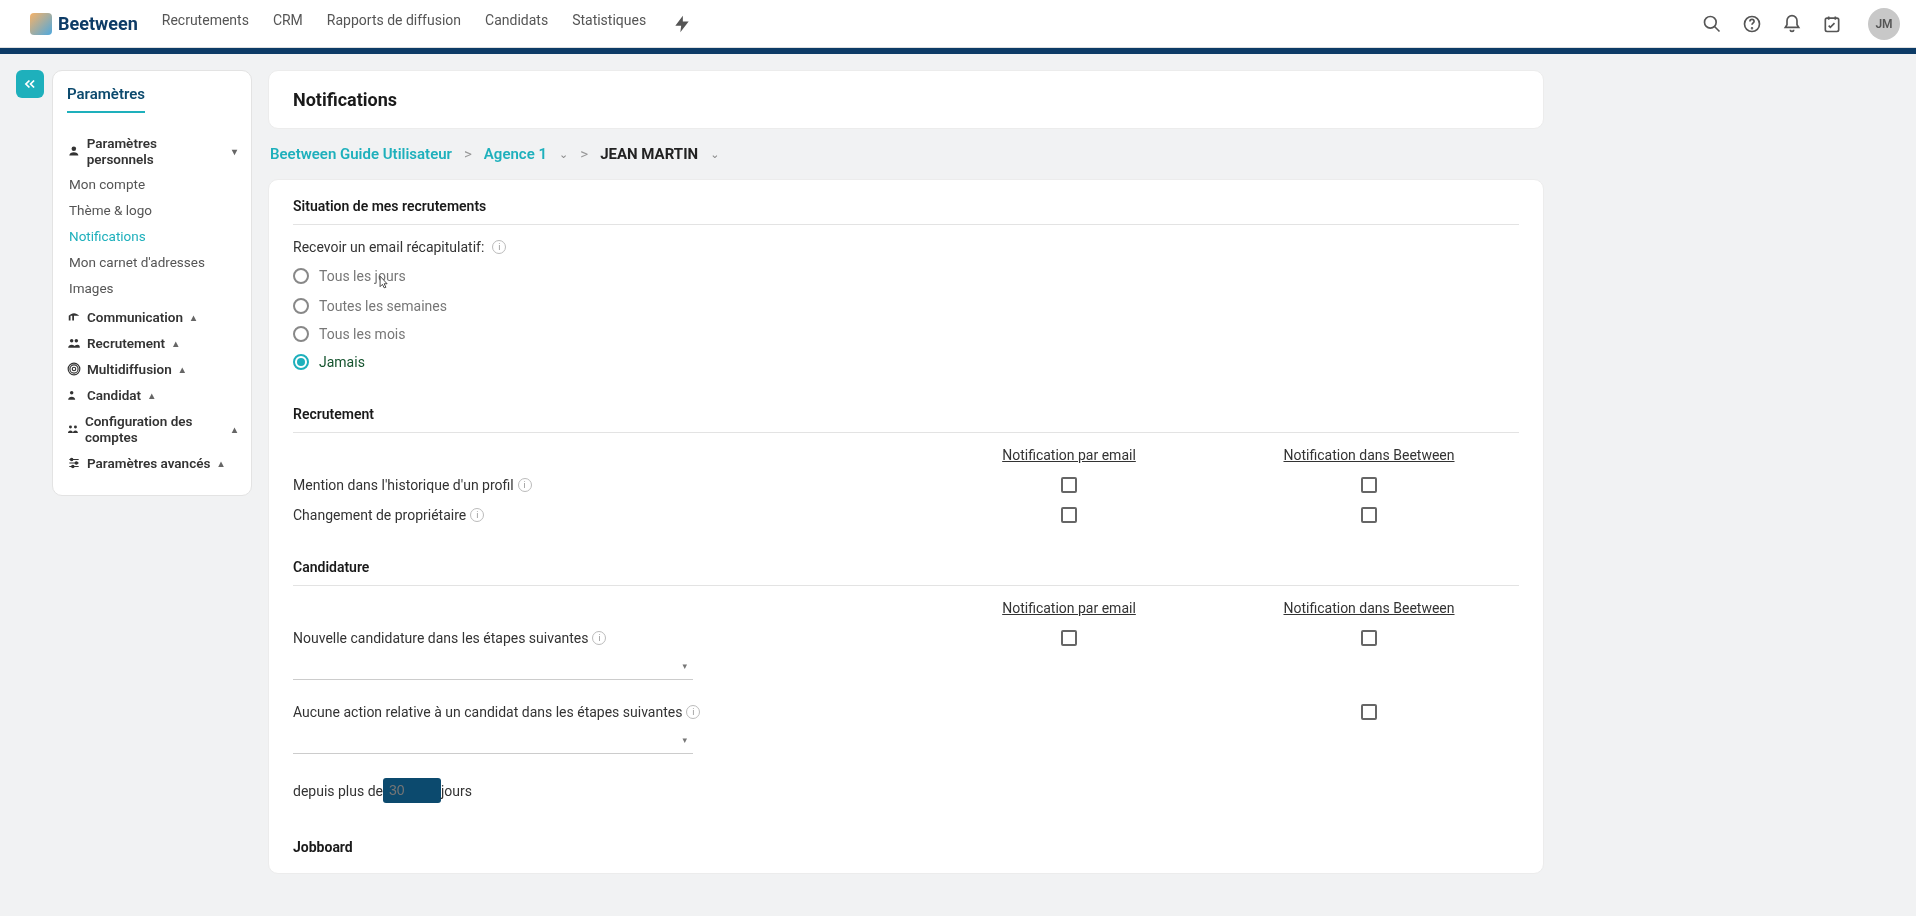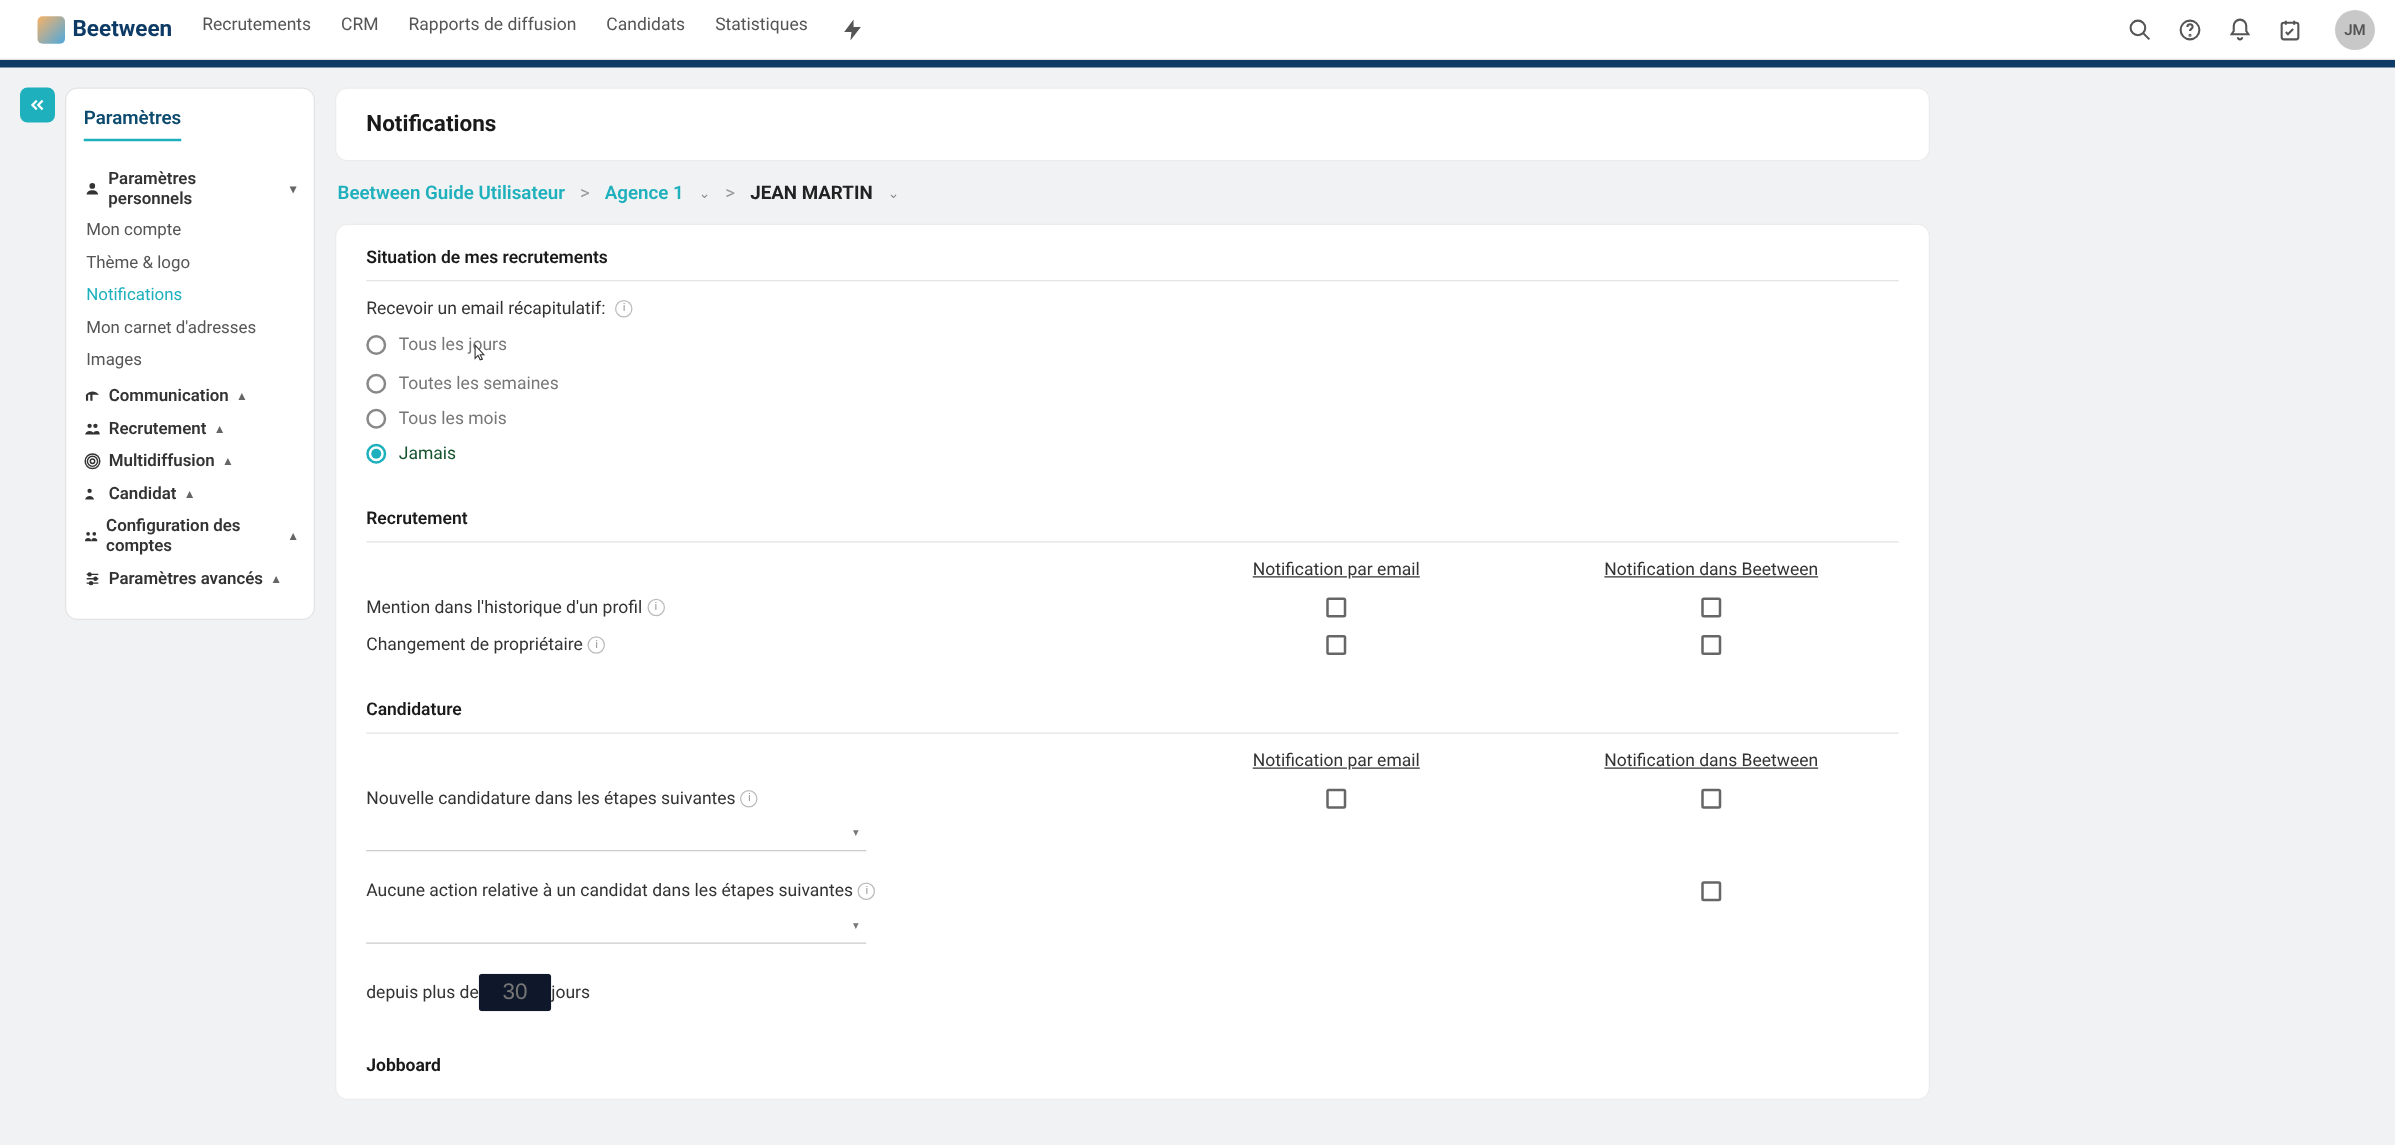--- a/index.html
+++ b/index.html
@@ -131,22 +131,22 @@
     }
     .dropdown {
       width:400px; border-bottom:1px solid #ccc; height:28px;
       display:flex; align-items:center; justify-content:flex-end;
       padding-right:6px; cursor:pointer; margin-top:6px;
     }
     .dropdown .tri { font-size:9px; color:#777;}
     .days-row { display:flex; align-items:center; gap:0; margin-top:24px; color:#333;}
     .days-input {
       width:58px; border:none; border-bottom:1px solid transparent;
-      background:#0f172a; padding:4px 6px; color:#aaa; font-size:18px;
-      text-align:center; border-radius:3px;
+      background:#0c4a6e; padding:4px 6px; color:#aaa; font-size:14px;
+      text-align:left; border-radius:3px;
     }
     .svg-ico { width:20px; height:20px; stroke:#555; stroke-width:2; fill:none; }
   </style>
 </head>
 <body>
 
 <div class="topnav">
   <div class="logo">
     <div class="logo-icon"></div>
     <span>Beetween</span>

